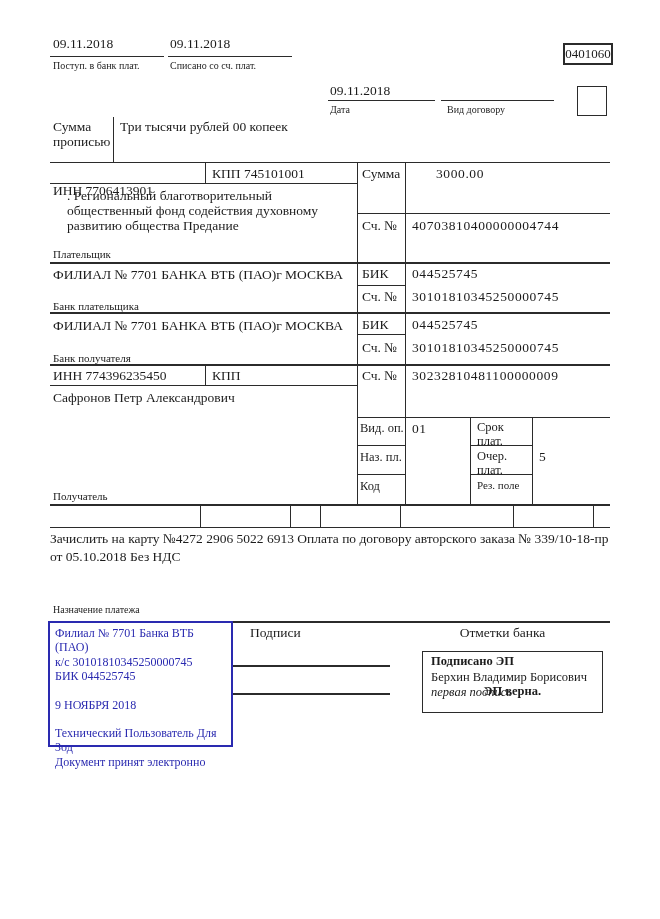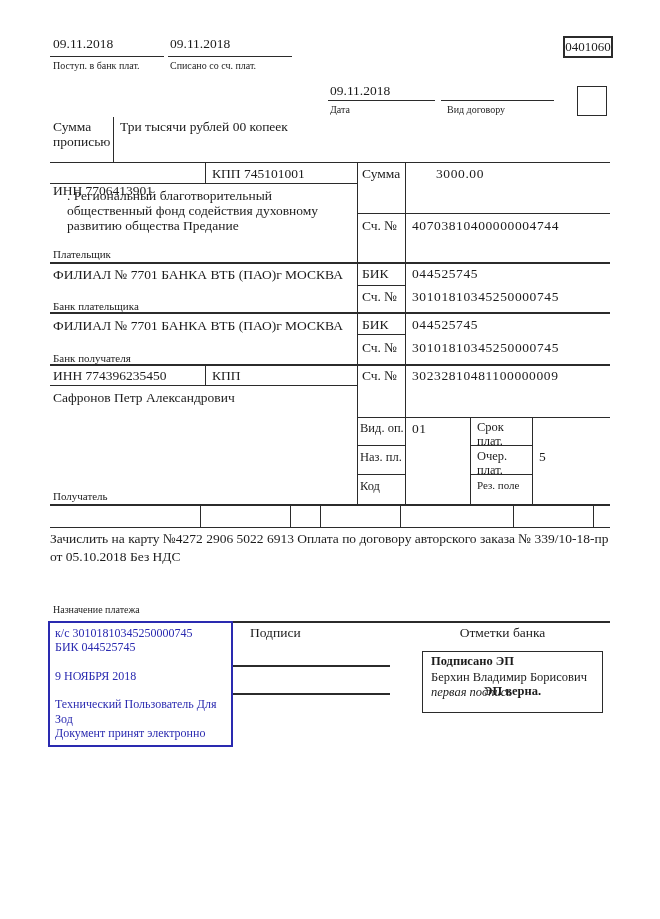--- a/index.html
+++ b/index.html
@@ -14,21 +14,21 @@
   .abs{position:absolute;}
   .hl{position:absolute;background:#2b2b2b;height:1px;}
   .hl2{position:absolute;background:#2b2b2b;height:2px;}
   .vl{position:absolute;background:#2b2b2b;width:1px;}
   .txt{font-size:13.5px;line-height:1.12;}
   .num{font-size:13.5px;letter-spacing:0.6px;}
   .small{font-size:10px;}
   .title{font-family:"Liberation Sans", sans-serif;font-weight:bold;font-size:13.5px;}
   .codebox{
     position:absolute;border:2px solid #2b2b2b;
-    text-align:center;font-size:13px;
+    text-align:center;font-size:13px;margin-top:7px;
   }
   .stamp{
     position:absolute;
     border:2px solid #2a2ab0;
     color:#2a2ab0;
     font-size:12px;line-height:1.2;
     padding:3px 5px;
     box-sizing:border-box;
   }
   .esign{
@@ -145,20 +145,21 @@
   <div class="abs" style="left:477px;top:479px;width:54px;font-size:11px;">Рез. поле</div>
 
   <div class="abs txt" style="left:50px;top:530px;width:560px;line-height:1.35;">Зачислить на карту №4272 2906 5022 6913 Оплата по договору авторского заказа № 339/10-18-пр от 05.10.2018 Без НДС</div>
   <div class="abs small" style="left:53px;top:604px;">Назначение платежа</div>
   <div class="hl2" style="left:50px;top:621px;width:560px;"></div>
 
   <div class="abs" style="left:250px;top:625px;width:120px;font-size:13.5px;">Подписи</div>
   <div class="abs" style="left:410px;top:625px;width:185px;text-align:center;font-size:13.5px;">Отметки банка</div>
 
   <div class="stamp" style="left:48px;top:621px;width:185px;height:126px;">
+    <div>Филиал № 7701 Банка ВТБ (ПАО)</div>
     <div>к/с 30101810345250000745</div>
     <div>БИК 044525745</div>
     <div style="margin-top:14px;">9 НОЯБРЯ 2018</div>
     <div style="margin-top:14px;">Технический Пользователь Для Зод</div>
     <div>Документ принят электронно</div>
   </div>
 
   <div class="hl" style="left:233px;top:665px;width:157px;height:1.5px;"></div>
   <div class="hl" style="left:233px;top:693px;width:157px;height:1.5px;"></div>
 

